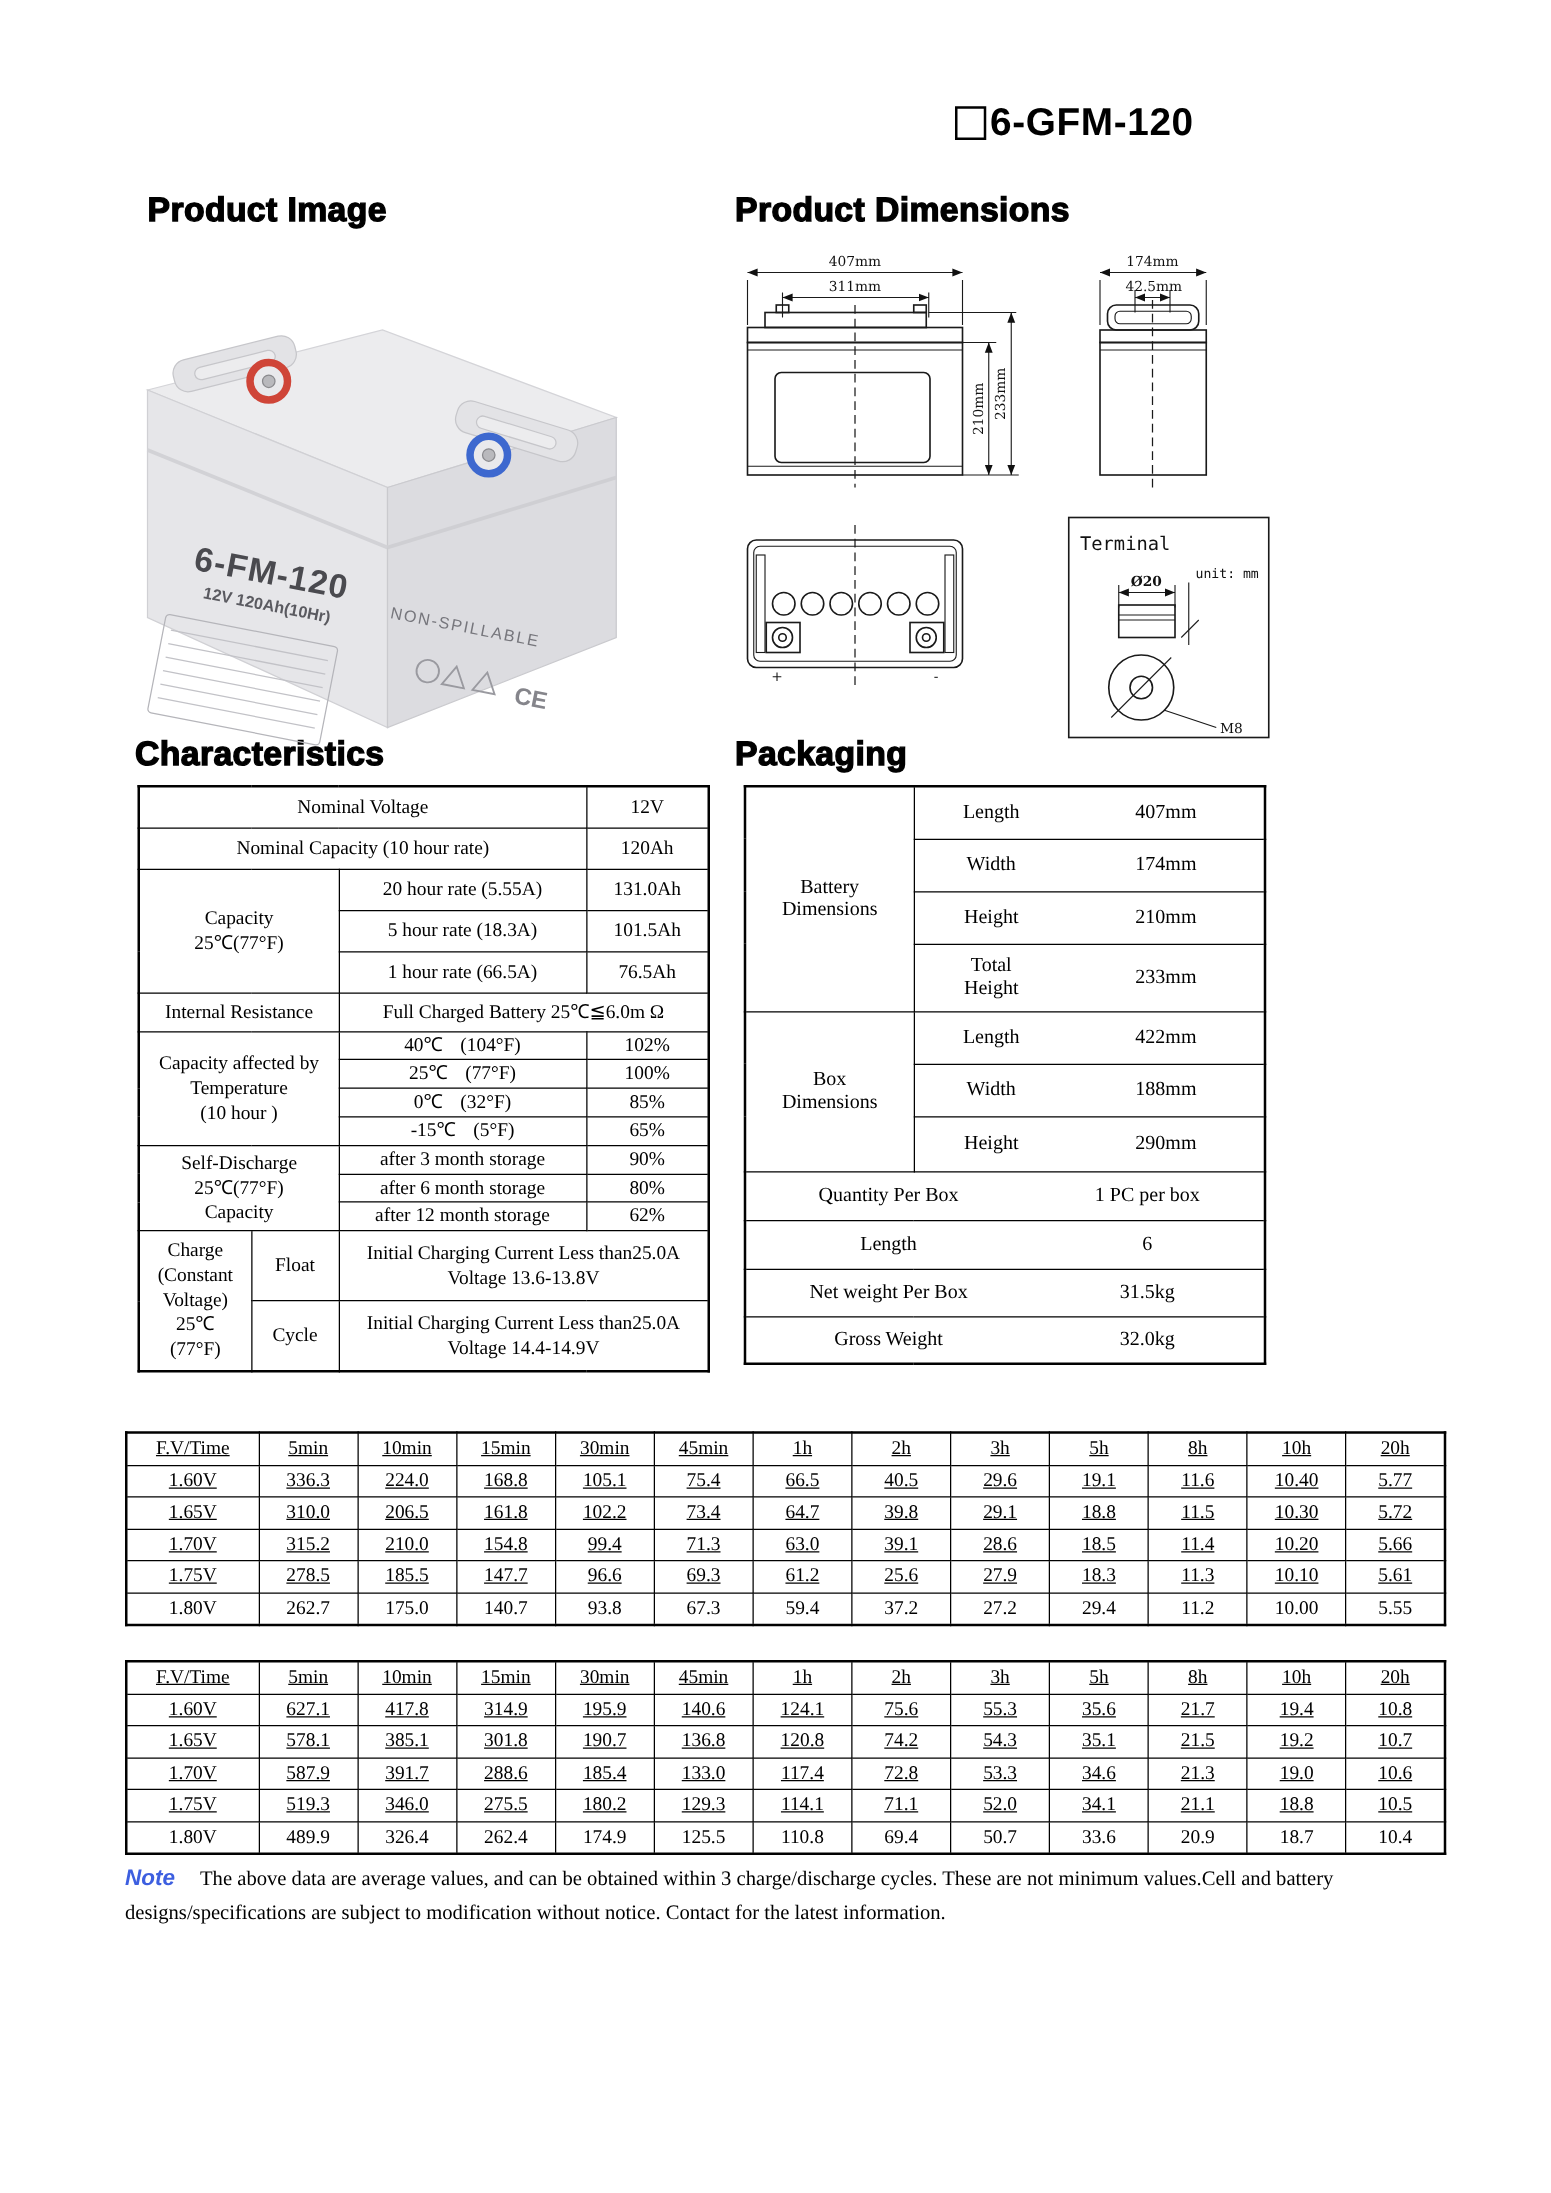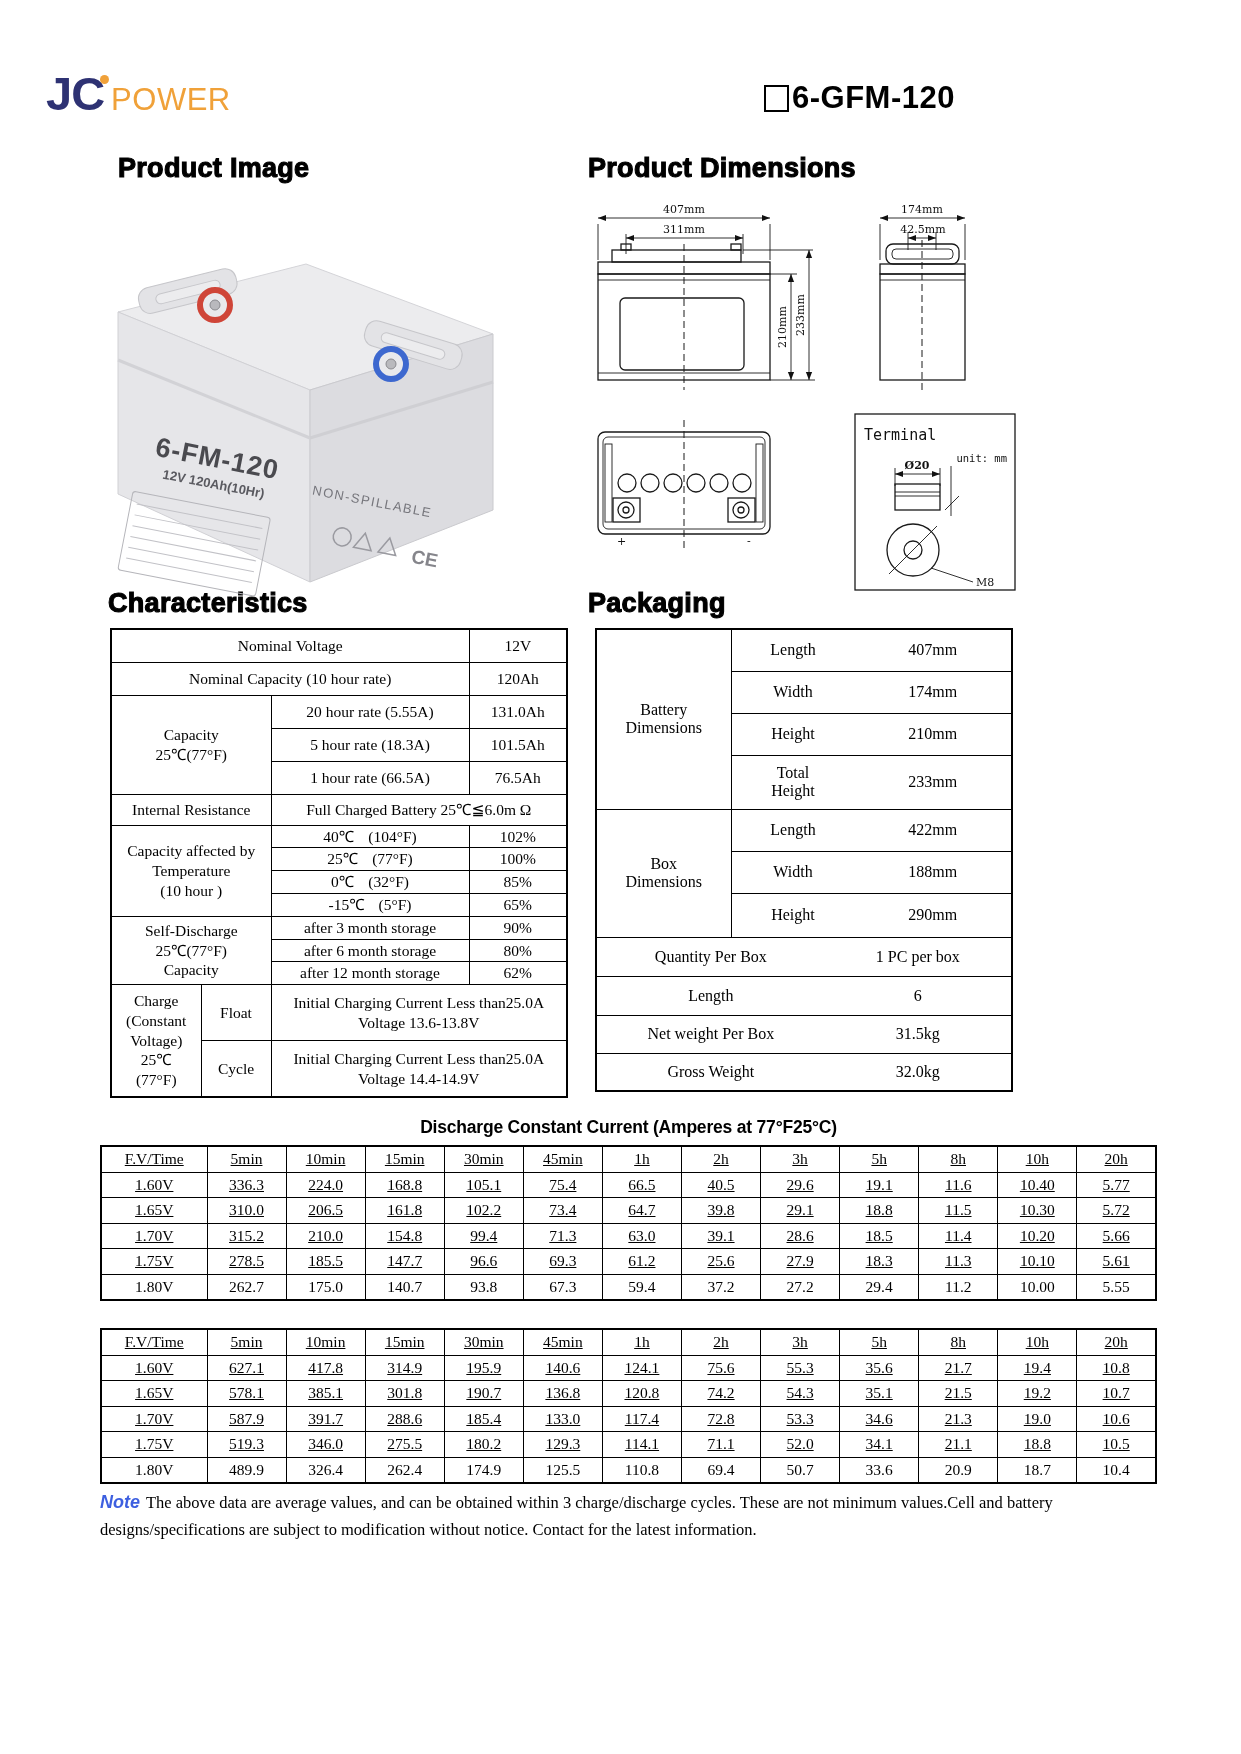--- a/index.html
+++ b/index.html
@@ -50,41 +50,36 @@
             letter-spacing:-0.2px;}
   table.dis{position:absolute;left:100px;width:1057px;border-collapse:collapse;
             table-layout:fixed;border:2px solid #000;}
   table.dis th,table.dis td{border:1.5px solid #000;text-align:center;font-weight:normal;
             font-size:15.5px;height:24.5px;padding:0;}
   table.dis .u{text-decoration:underline;}
 
   
   #note{position:absolute;left:100px;top:1489px;width:1064px;font-size:16.5px;line-height:1.55;}
   #note-label{font-family:"Liberation Sans",sans-serif;font-weight:bold;font-style:italic;
-              color:#3d5fe0;font-size:18px;margin-right:6px;}
+              color:#3d5fe0;font-size:18px;margin-right:20px;}
 
   
   #photo{position:absolute;left:60px;top:192px;}
   #dims{position:absolute;left:583px;top:192px;}
   .ln{stroke:#1a1a1a;stroke-width:1.3;fill:none;}
   .lnthin{stroke:#1a1a1a;stroke-width:0.9;fill:none;}
   .dash{stroke:#1a1a1a;stroke-width:1;fill:none;stroke-dasharray:7 4;}
   .dtxt{font-family:"DejaVu Serif",serif;font-size:11px;fill:#111;}
   .mtxt{font-family:"DejaVu Sans Mono",monospace;fill:#111;}
 </style>
 </head>
 <body>
 
 <div id="page">
 
-  <div id="logo">
-    <span id="logo-jc">JC</span>
-    <span id="logo-dot"></span>
-    <span id="logo-power">POWER</span>
-  </div>
   <div id="model-box">
     <span id="model-checkbox"></span>
     <span id="model-text">6-GFM-120</span>
   </div>
 
   <div class="heading" style="left:118px;top:153px;">Product Image</div>
   <div class="heading" style="left:588px;top:153px;">Product Dimensions</div>
   <div class="heading" style="left:108px;top:588px;">Characteristics</div>
   <div class="heading" style="left:588px;top:588px;">Packaging</div>
 
@@ -403,21 +398,20 @@
       <td colspan="2">
             <div class="kv2flex">
               <span class="k2">Gross Weight</span>
               <span class="v2">32.0kg</span>
             </div>
           </td>
     </tr>
   </tbody>
     </table>
 
-  <div class="distitle" style="top:1117px;">Discharge Constant Current (Amperes at 77°F25°C)</div>
   <table class="dis" style="top:1145px;">
     <colgroup>
         <col style="width:106px">
         <col span="12">
       </colgroup>
   <tbody>
         <tr>
           <th class="u">F.V/Time</th>
           <th class="u">5min</th>
           <th class="u">10min</th>

